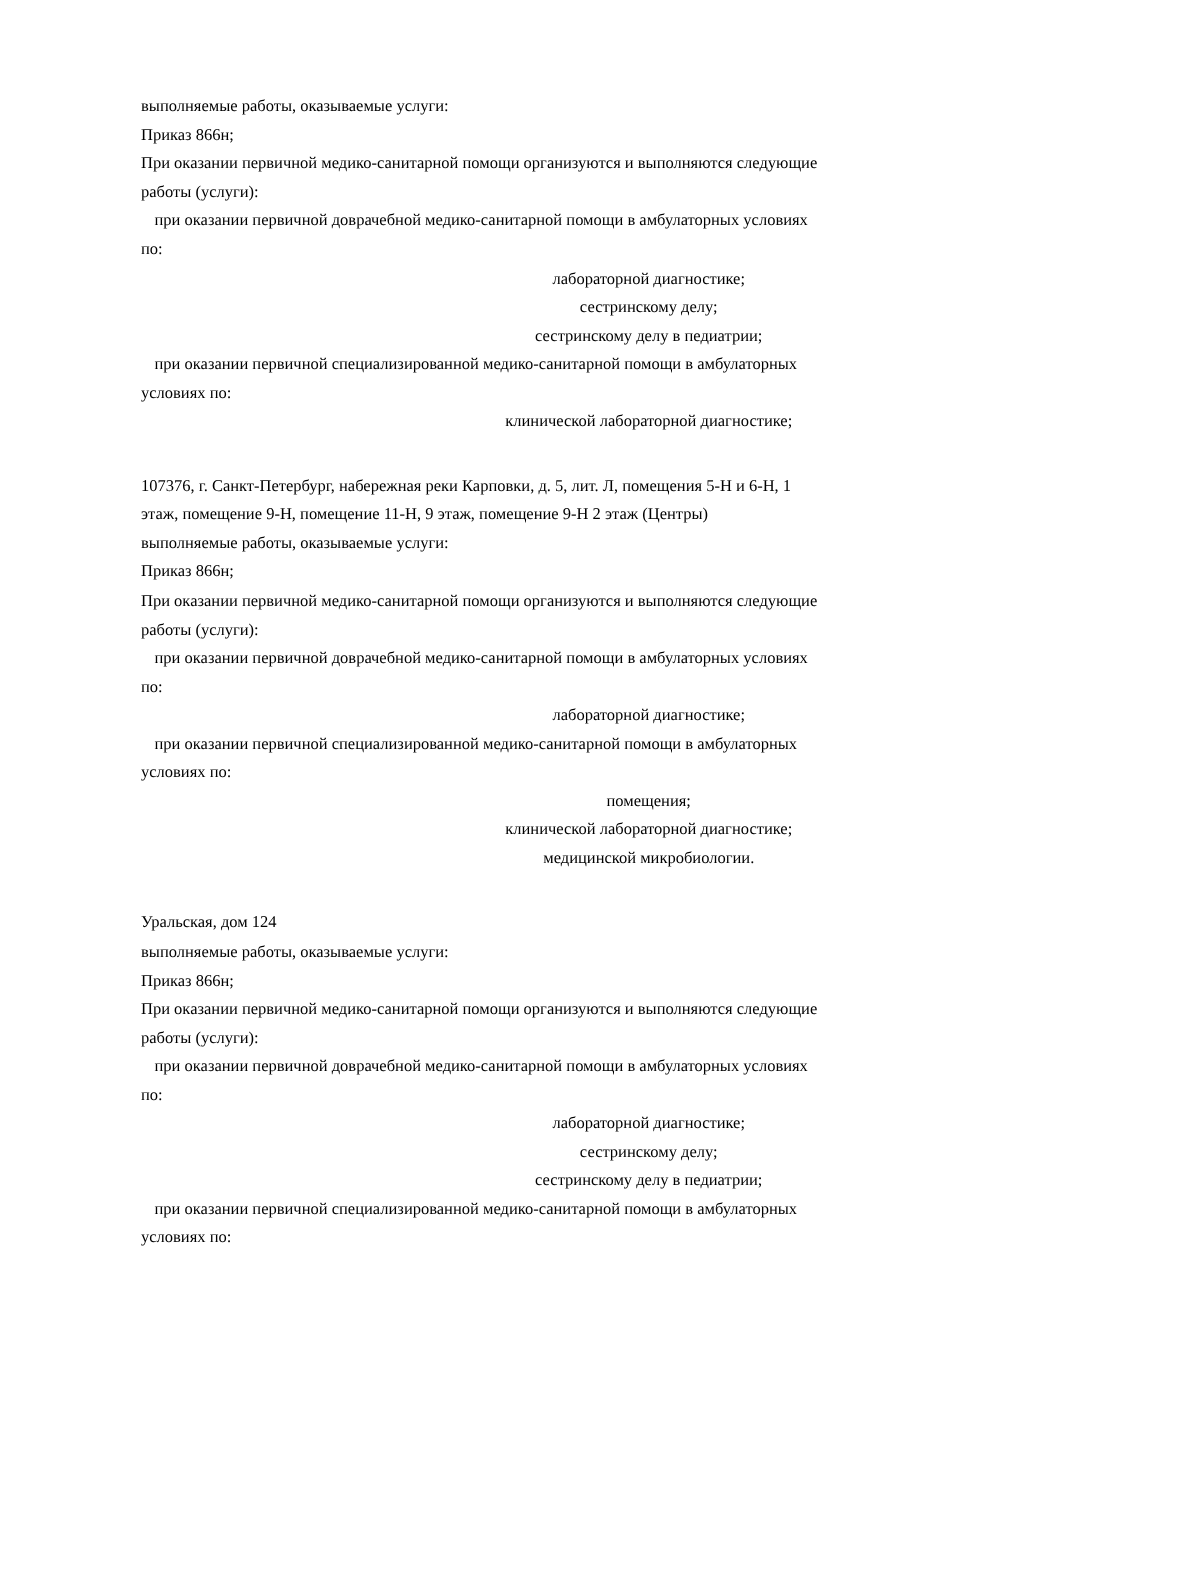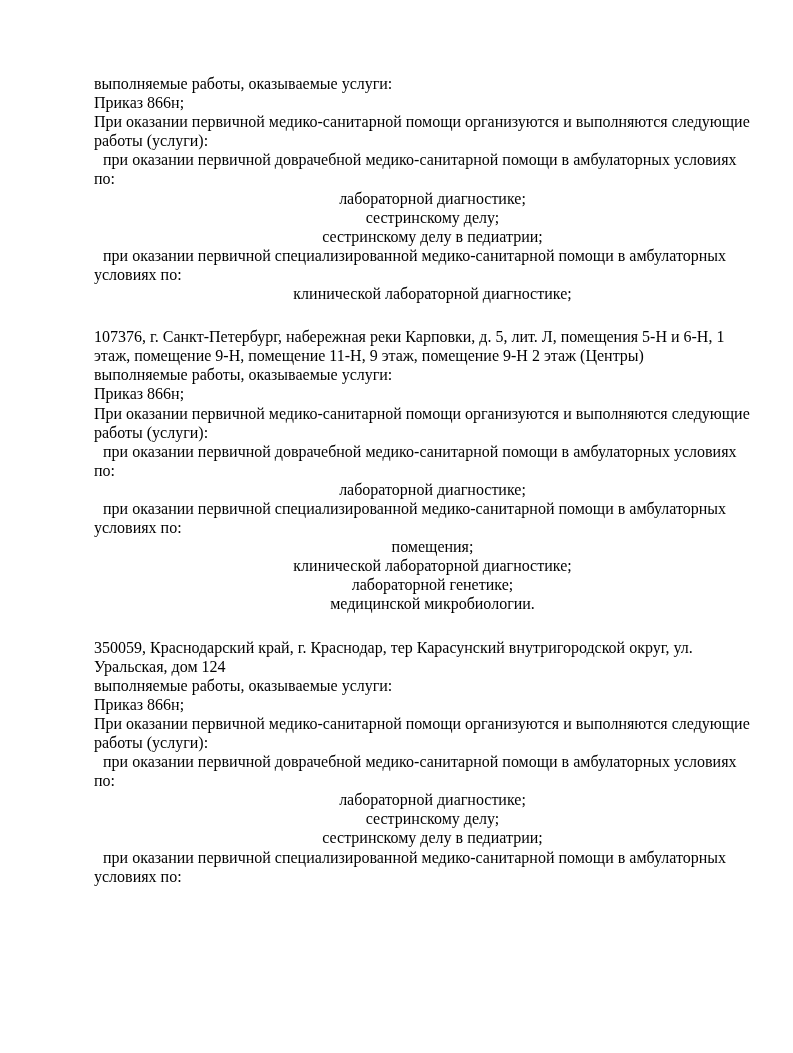--- a/index.html
+++ b/index.html
@@ -13,23 +13,22 @@
     color: #000000;
     font-family: "Liberation Serif", "DejaVu Serif", serif;
     overflow: hidden;
     position: relative;
   }
   .doc {
     position: absolute;
     left: 94px;
     top: 62px;
     width: 660px;
-    font-size: 16px;
+    font-size: 11px;
     line-height: 19.1px;
-    margin-top: 12px;
   }
   .block {
     margin-bottom: 24px;
   }
   .block:last-child {
     margin-bottom: 0;
   }
   .line {
     white-space: pre;
   }
@@ -62,25 +61,23 @@
       <div class="line indent-0">Приказ 866н;</div>
       <div class="line indent-0">При оказании первичной медико-санитарной помощи организуются и выполняются следующие</div>
       <div class="line indent-0">работы (услуги):</div>
       <div class="line indent-1">при оказании первичной доврачебной медико-санитарной помощи в амбулаторных условиях</div>
       <div class="line indent-0">по:</div>
       <div class="line indent-2">лабораторной диагностике;</div>
       <div class="line indent-1">при оказании первичной специализированной медико-санитарной помощи в амбулаторных</div>
       <div class="line indent-0">условиях по:</div>
       <div class="line indent-2">помещения;</div>
       <div class="line indent-2">клинической лабораторной диагностике;</div>
-      <div class="line indent-2">лабораторной генетике;</div>
       <div class="line indent-2">медицинской микробиологии.</div>
     </div>
     <div class="block">
-      <div class="line indent-0">350059, Краснодарский край, г. Краснодар, тер Карасунский внутригородской округ, ул.</div>
       <div class="line indent-0">Уральская, дом 124</div>
       <div class="line indent-0">выполняемые работы, оказываемые услуги:</div>
       <div class="line indent-0">Приказ 866н;</div>
       <div class="line indent-0">При оказании первичной медико-санитарной помощи организуются и выполняются следующие</div>
       <div class="line indent-0">работы (услуги):</div>
       <div class="line indent-1">при оказании первичной доврачебной медико-санитарной помощи в амбулаторных условиях</div>
       <div class="line indent-0">по:</div>
       <div class="line indent-2">лабораторной диагностике;</div>
       <div class="line indent-2">сестринскому делу;</div>
       <div class="line indent-2">сестринскому делу в педиатрии;</div>

